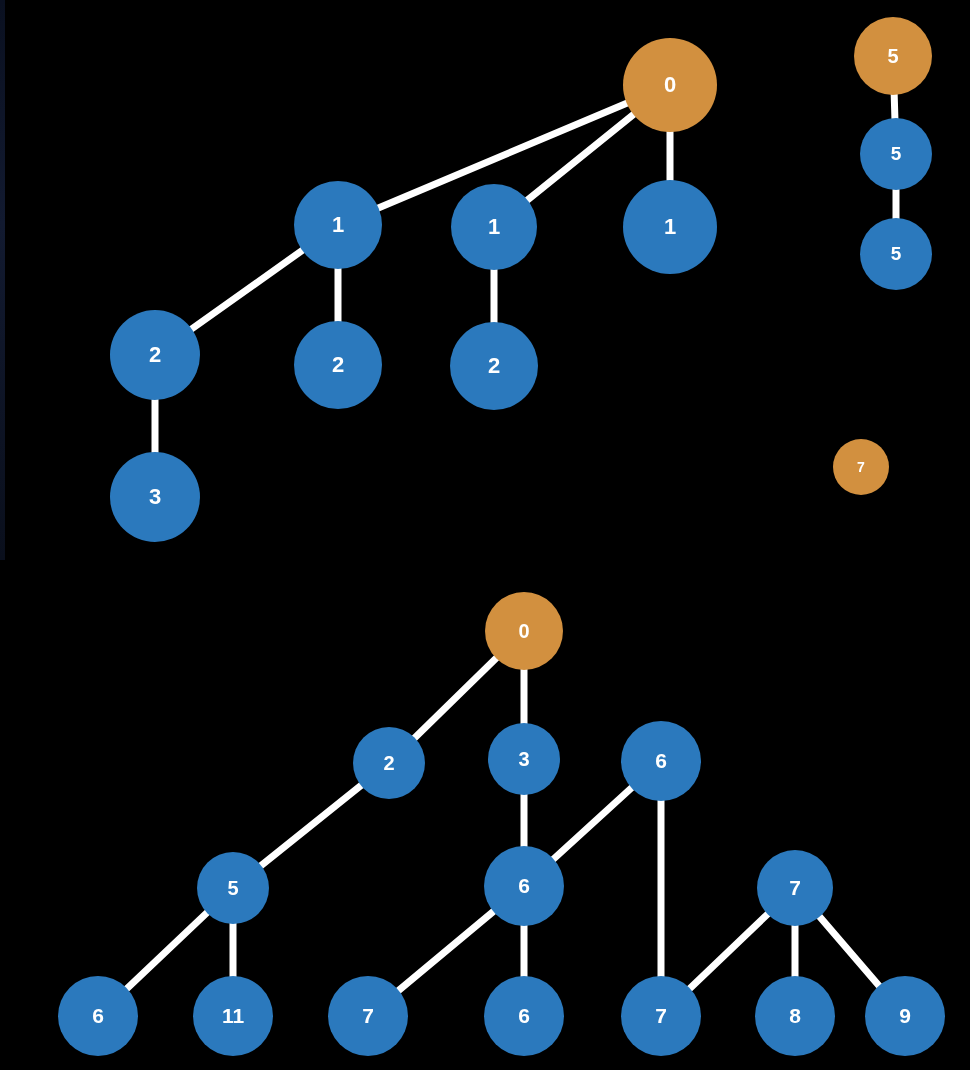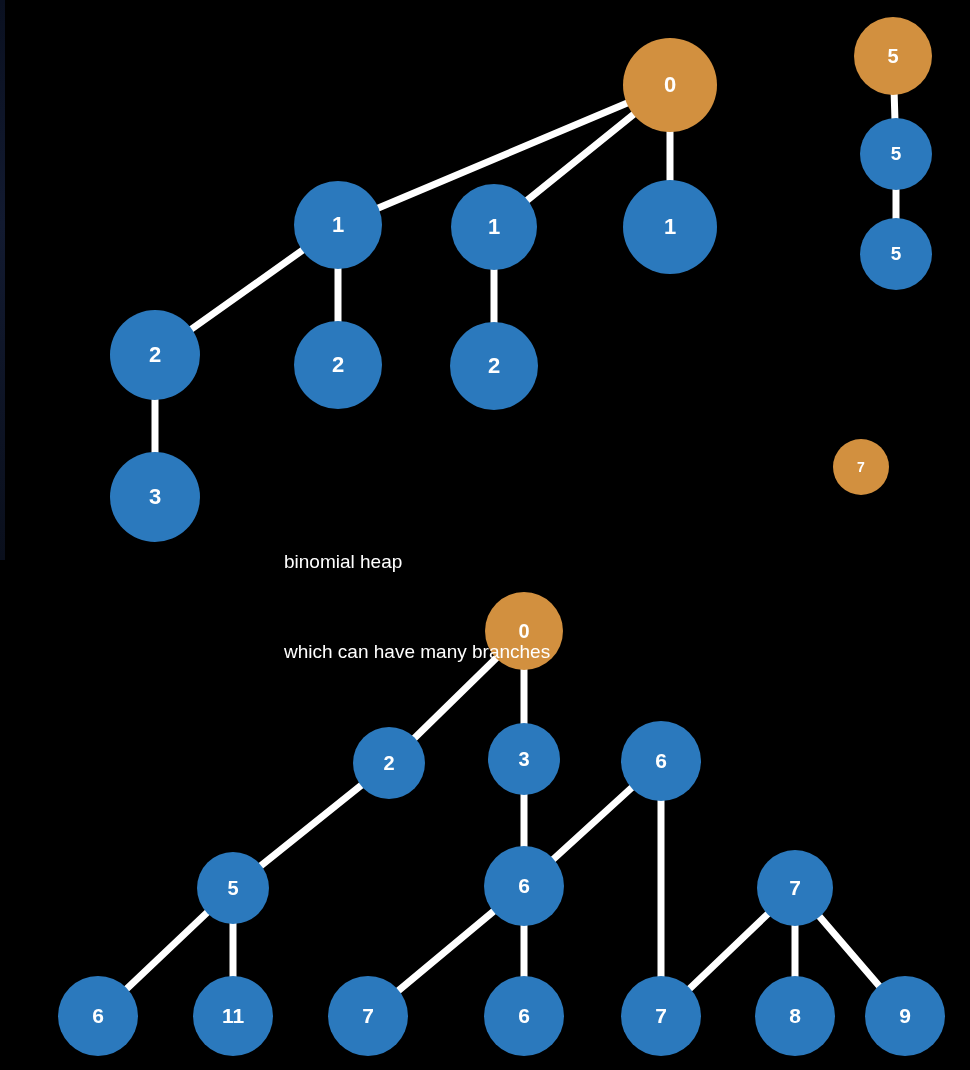--- a/index.html
+++ b/index.html
@@ -103,17 +103,13 @@
       <div class="node blue" style="left: 757px; top: 850px; width: 76px; height: 76px; font-size: 21px;">7</div>
       <div class="node blue" style="left: 58px; top: 976px; width: 80px; height: 80px; font-size: 21px;">6</div>
       <div class="node blue" style="left: 193px; top: 976px; width: 80px; height: 80px; font-size: 21px; text-align: right;">11</div>
       <div class="node blue" style="left: 328px; top: 976px; width: 80px; height: 80px; font-size: 21px;">7</div>
       <div class="node blue" style="left: 484px; top: 976px; width: 80px; height: 80px; font-size: 21px;">6</div>
       <div class="node blue" style="left: 621px; top: 976px; width: 80px; height: 80px; font-size: 21px;">7</div>
       <div class="node blue" style="left: 755px; top: 976px; width: 80px; height: 80px; font-size: 21px;">8</div>
       <div class="node blue" style="left: 865px; top: 976px; width: 80px; height: 80px; font-size: 21px;">9</div>
     </div>
 
-  <div class="caption" id="caption" style="left: 284px; top: 487px;">
-    <div>binomial heap</div>
-    <div>which can have many branches</div>
-  </div>
 </div>
 
 </body></html>

